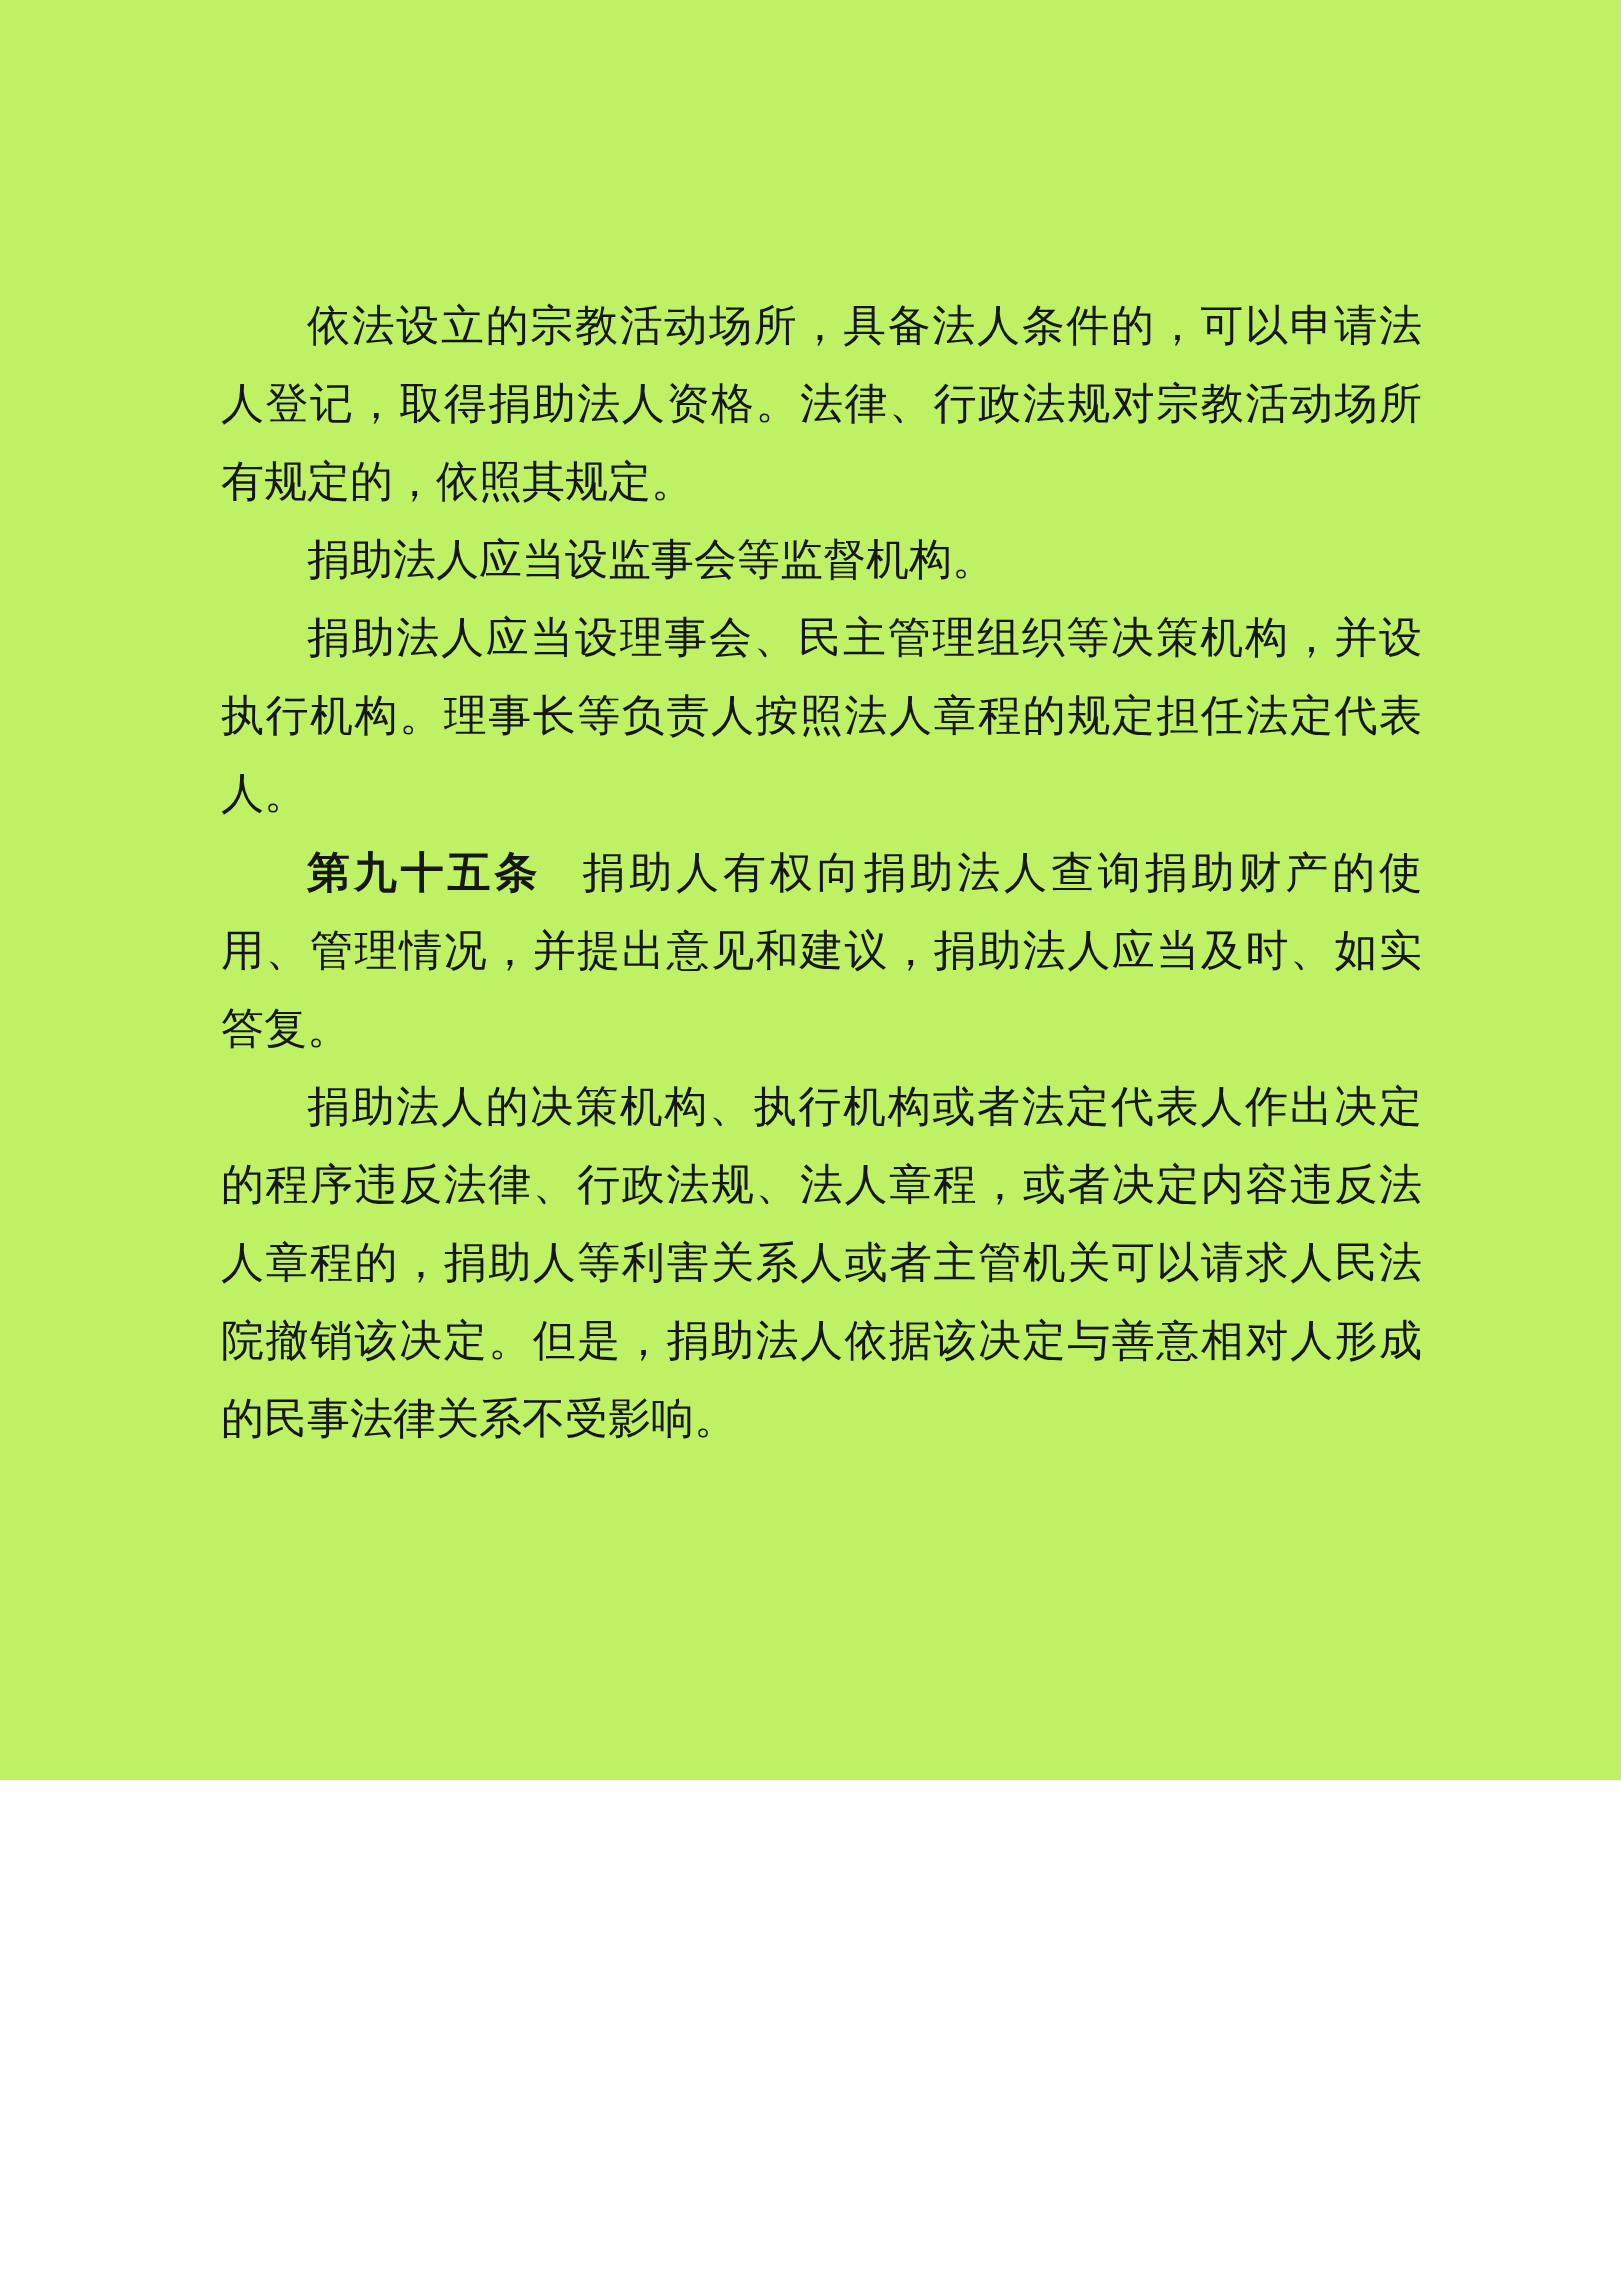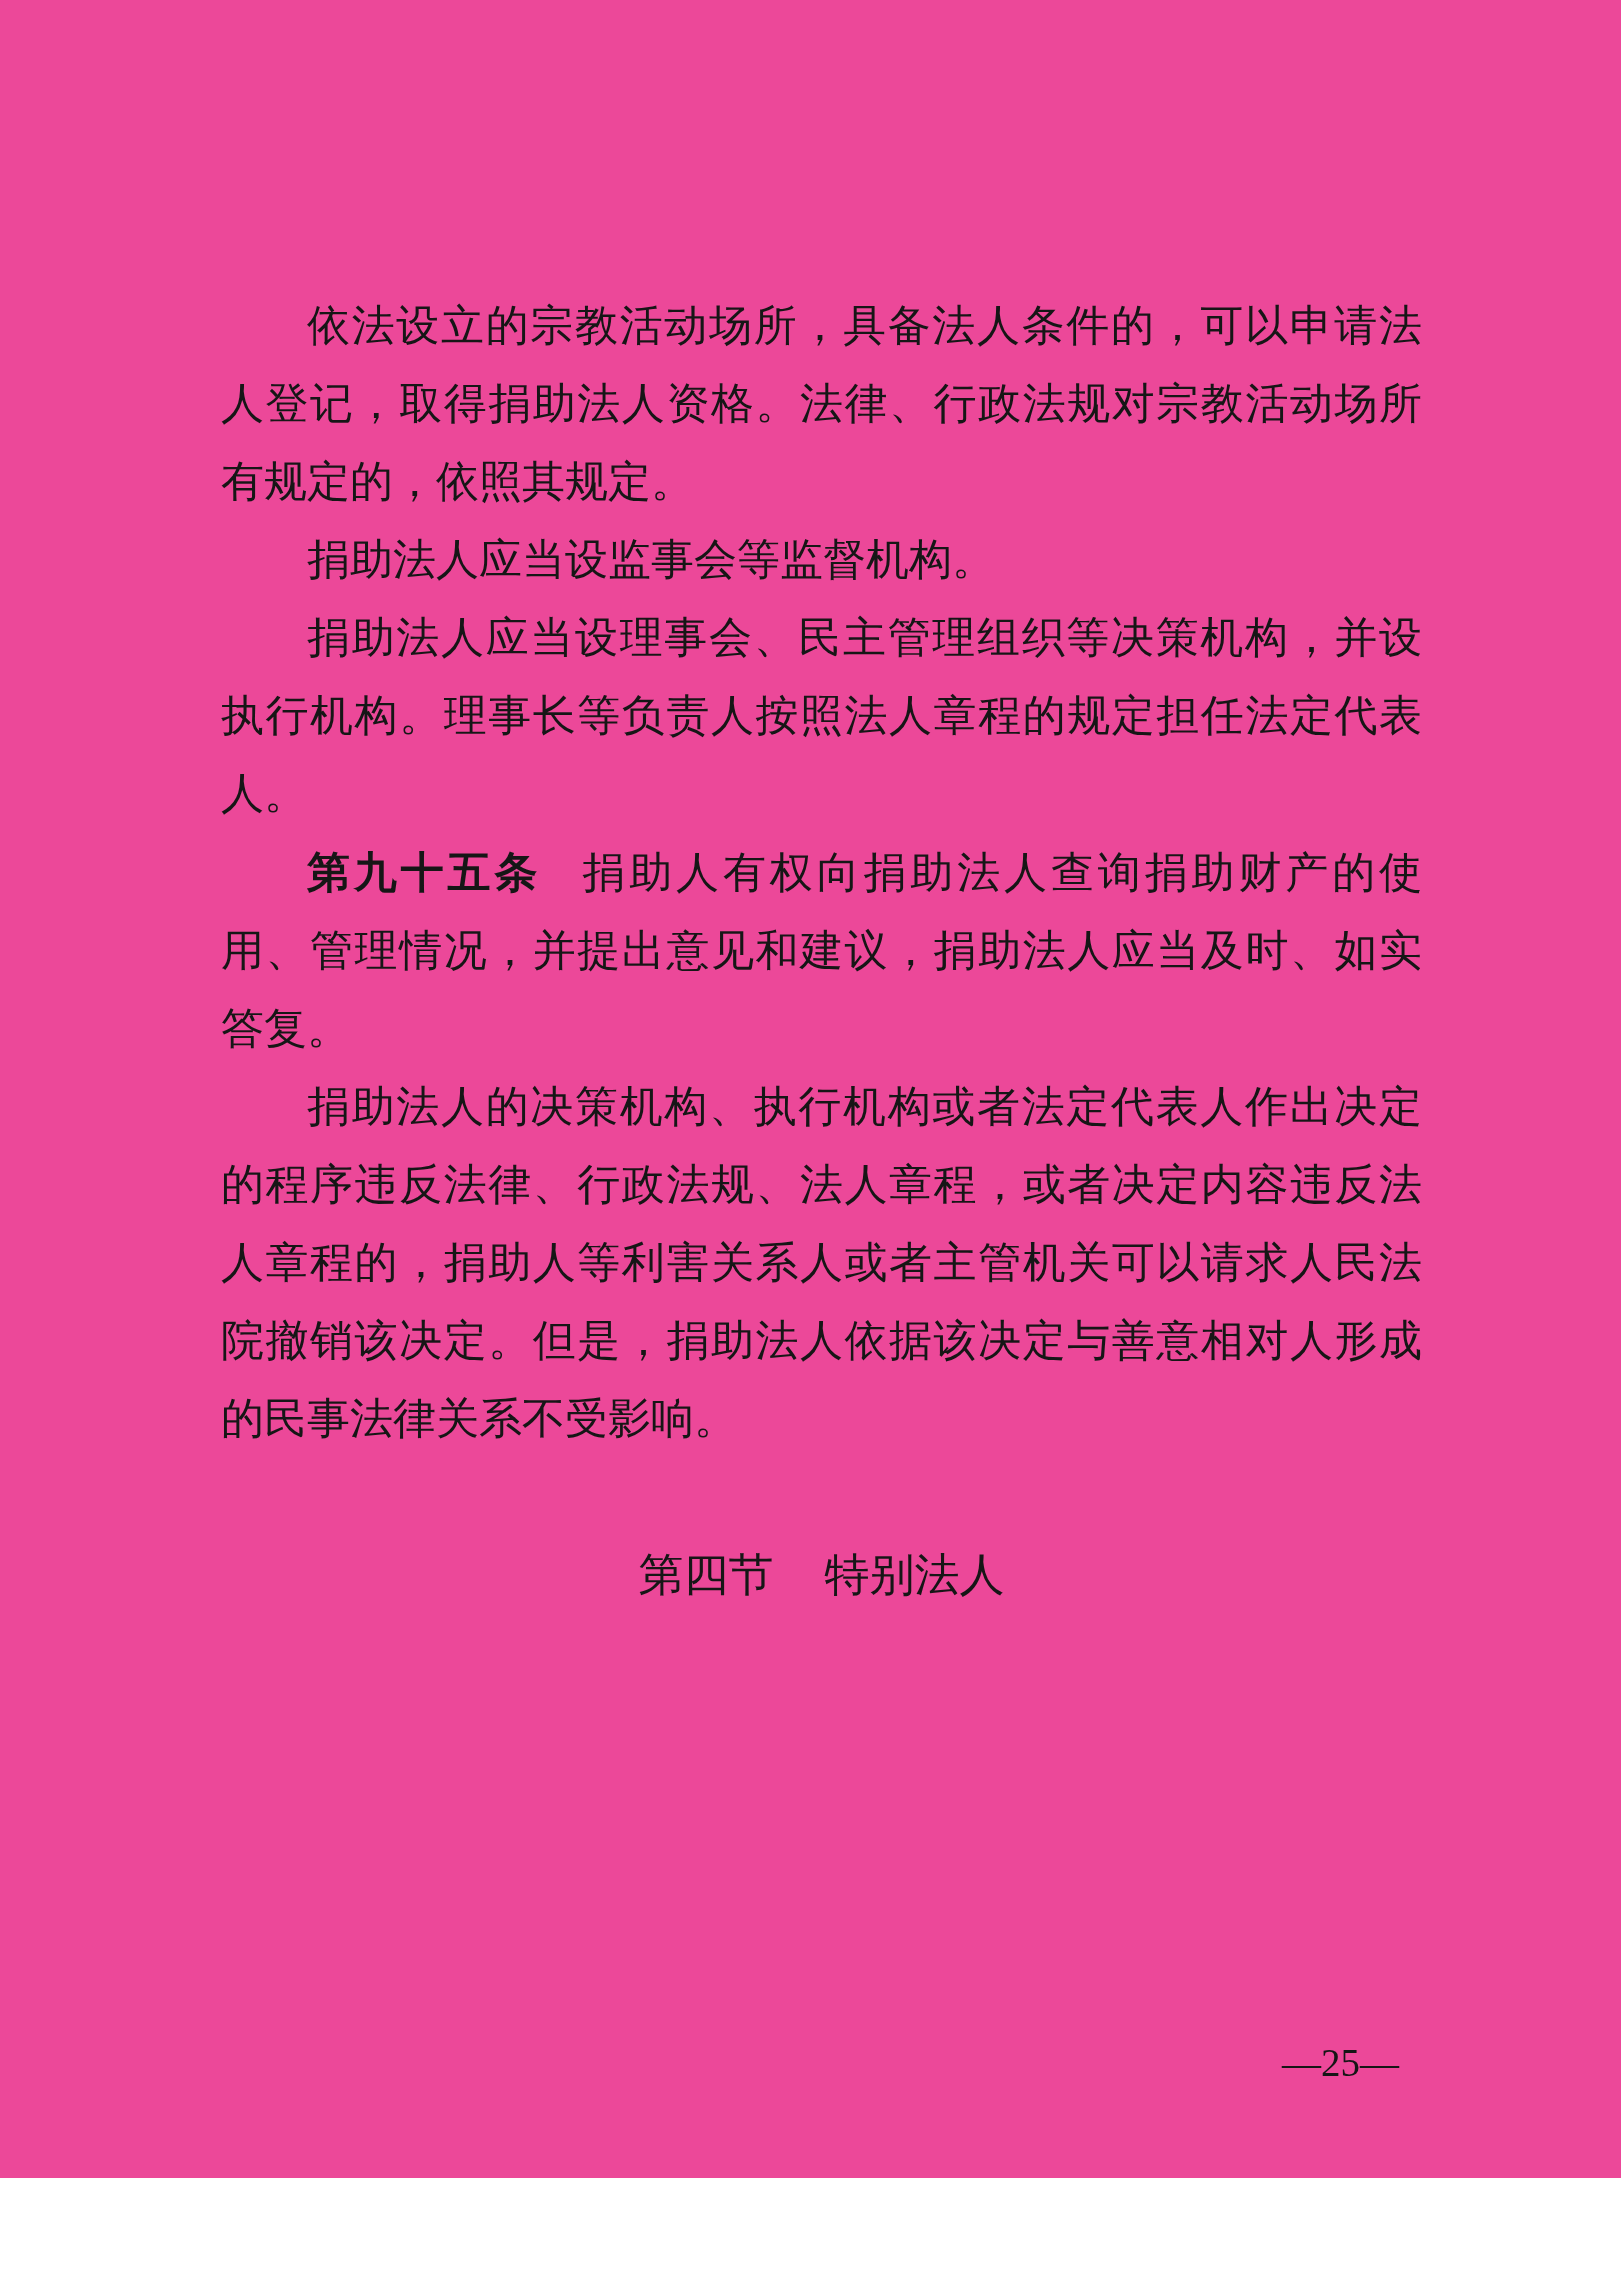--- a/index.html
+++ b/index.html
@@ -8,22 +8,22 @@
   }
   body {
     width: 1621px;
     height: 2293px;
     background: #ffffff;
     font-family: "Liberation Serif", "DejaVu Serif", serif;
   }
   .page {
     position: relative;
     width: 1621px;
-    height: 2178px;
-    background: #ec4899;
+    height: 1780px;
+    background: #bef264;
     overflow: hidden;
   }
   .content {
     position: absolute;
     left: 221px;
     top: 287px;
     width: 1201px;
     color: #161616;
   }
   .content p {
@@ -76,19 +76,18 @@
 
     <p>捐助法人应当设监事会等监督机构。</p>
 
     <p>捐助法人应当设理事会、民主管理组织等决策机构，并设执行机构。理事长等负责人按照法人章程的规定担任法定代表人。</p>
 
     <p><span class="term">第九十五条</span><span>捐助人有权向捐助法人查询捐助财产的使用、管理情况，并提出意见和建议，捐助法人应当及时、如实答复。</span></p>
 
     <p>捐助法人的决策机构、执行机构或者法定代表人作出决定的程序违反法律、行政法规、法人章程，或者决定内容违反法人章程的，捐助人等利害关系人或者主管机关可以请求人民法院撤销该决定。但是，捐助法人依据该决定与善意相对人形成的民事法律关系不受影响。</p>
 
 
-    <h2 class="section-heading"><span>第四节</span><span class="heading-title">特别法人</span></h2>
 
   </div>
 
   <div class="page-number">—25—</div>
 </div>
 
 
 </body></html>

